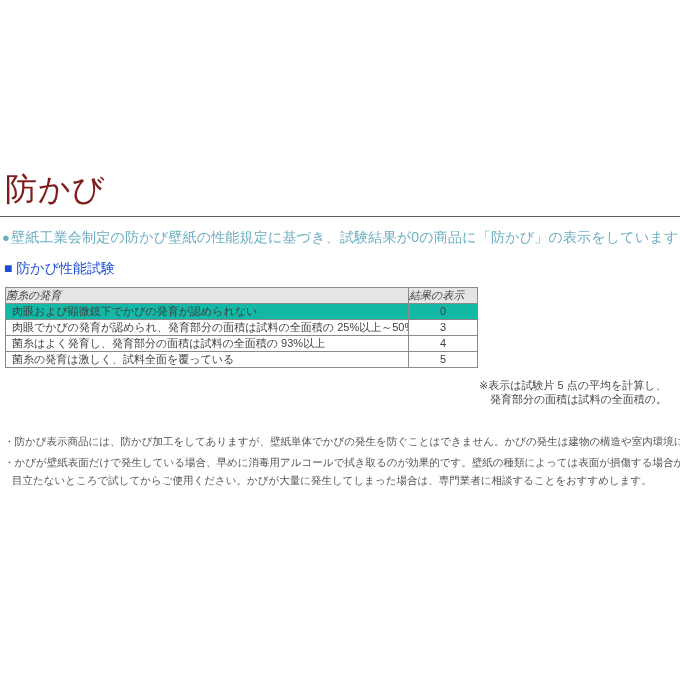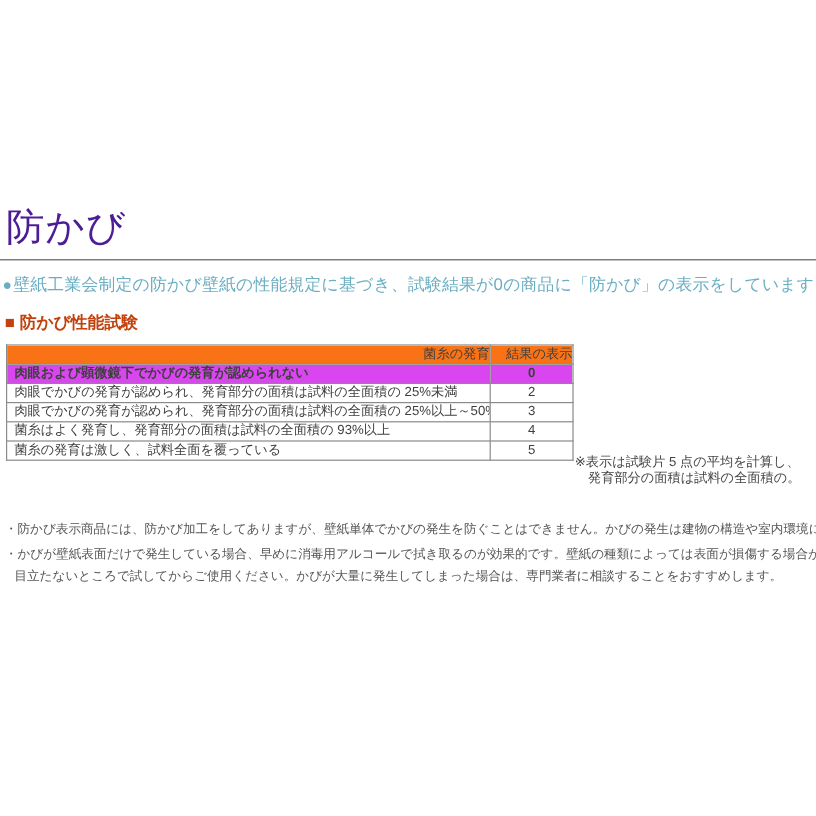--- a/index.html
+++ b/index.html
@@ -6,61 +6,61 @@
   .page{
     position:relative;
     width:680px;height:680px;
     background:#ffffff;
     font-family:"Liberation Sans","DejaVu Sans",sans-serif;
     overflow:hidden;
   }
   .page-title{
     position:absolute;left:5px;top:168px;
     margin:0;
-    font-size:32px;font-weight:500;color:#4c1d95;
+    font-size:32px;font-weight:500;color:#7f1d1d;
     letter-spacing:1px;white-space:nowrap;
   }
   .title-rule{
     position:absolute;left:0;top:216px;width:680px;height:0;
     border-top:1px solid #5e5e5e;
   }
   .intro{
     position:absolute;left:2px;top:229px;width:678px;
     margin:0;
     font-size:14px;color:#6aaec2;
     white-space:nowrap;overflow:hidden;
     letter-spacing:0.2px;
   }
   .intro .bullet{font-size:13px;margin-right:1px;}
   .section-heading{
     position:absolute;left:4px;top:260px;
     margin:0;
-    font-size:14px;font-weight:700;color:#c2410c;
+    font-size:14px;font-weight:400;color:#1d4ed8;
     white-space:nowrap;
   }
   .perf-table{
     position:absolute;left:5px;top:287px;
     width:472px;
     border-collapse:collapse;
     table-layout:fixed;
     font-size:11px;color:#3f3f3f;
   }
   .perf-table th,.perf-table td{
     border:1px solid #8a8a8a;
     height:15px;line-height:15px;
     padding:0;
     font-weight:normal;
     white-space:nowrap;overflow:hidden;
   }
   .perf-table .col-desc{width:403px;}
   .perf-table .col-result{width:69px;}
-  .perf-table th{text-align:right;background:#f97316;}
+  .perf-table th{text-align:left;background:#e5e5e5;font-style:italic;}
   .perf-table td.desc{text-align:left;padding-left:6px;}
   .perf-table td.result{text-align:center;}
-  .perf-table tr.highlight td{background:#d946ef;font-weight:bold;}
+  .perf-table tr.highlight td{background:#14b8a6;}
   .table-note{
     position:absolute;left:479px;top:378px;
     font-size:11px;color:#454545;line-height:14px;
     white-space:nowrap;
   }
   .table-note .indent{padding-left:11px;}
   .usage-heading{
     position:absolute;left:3px;top:410px;
     margin:0;
     font-size:13px;font-weight:500;color:#333333;
@@ -97,24 +97,20 @@
         <th>菌糸の発育</th>
         <th>結果の表示</th>
       </tr>
     </thead>
     <tbody>
       <tr class="highlight">
         <td class="desc">肉眼および顕微鏡下でかびの発育が認められない</td>
         <td class="result">0</td>
       </tr>
       <tr>
-        <td class="desc">肉眼でかびの発育が認められ、発育部分の面積は試料の全面積の 25%未満</td>
-        <td class="result">2</td>
-      </tr>
-      <tr>
         <td class="desc">肉眼でかびの発育が認められ、発育部分の面積は試料の全面積の 25%以上～50%未満</td>
         <td class="result">3</td>
       </tr>
       <tr>
         <td class="desc">菌糸はよく発育し、発育部分の面積は試料の全面積の 93%以上</td>
         <td class="result">4</td>
       </tr>
       <tr>
         <td class="desc">菌糸の発育は激しく、試料全面を覆っている</td>
         <td class="result">5</td>

